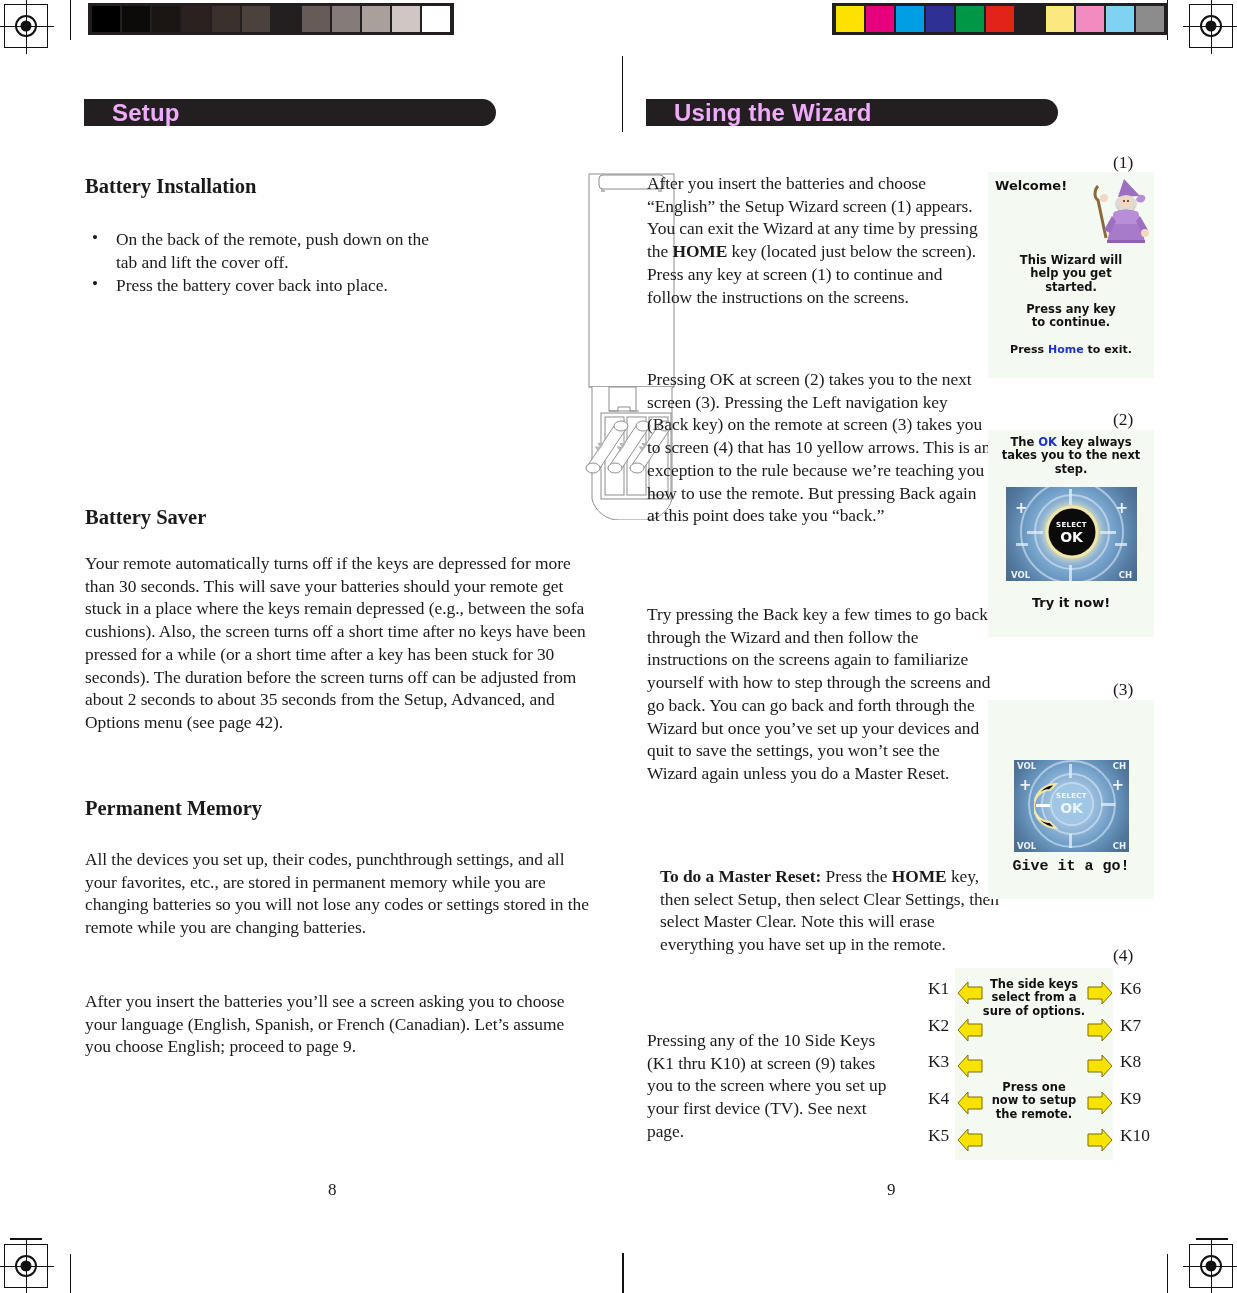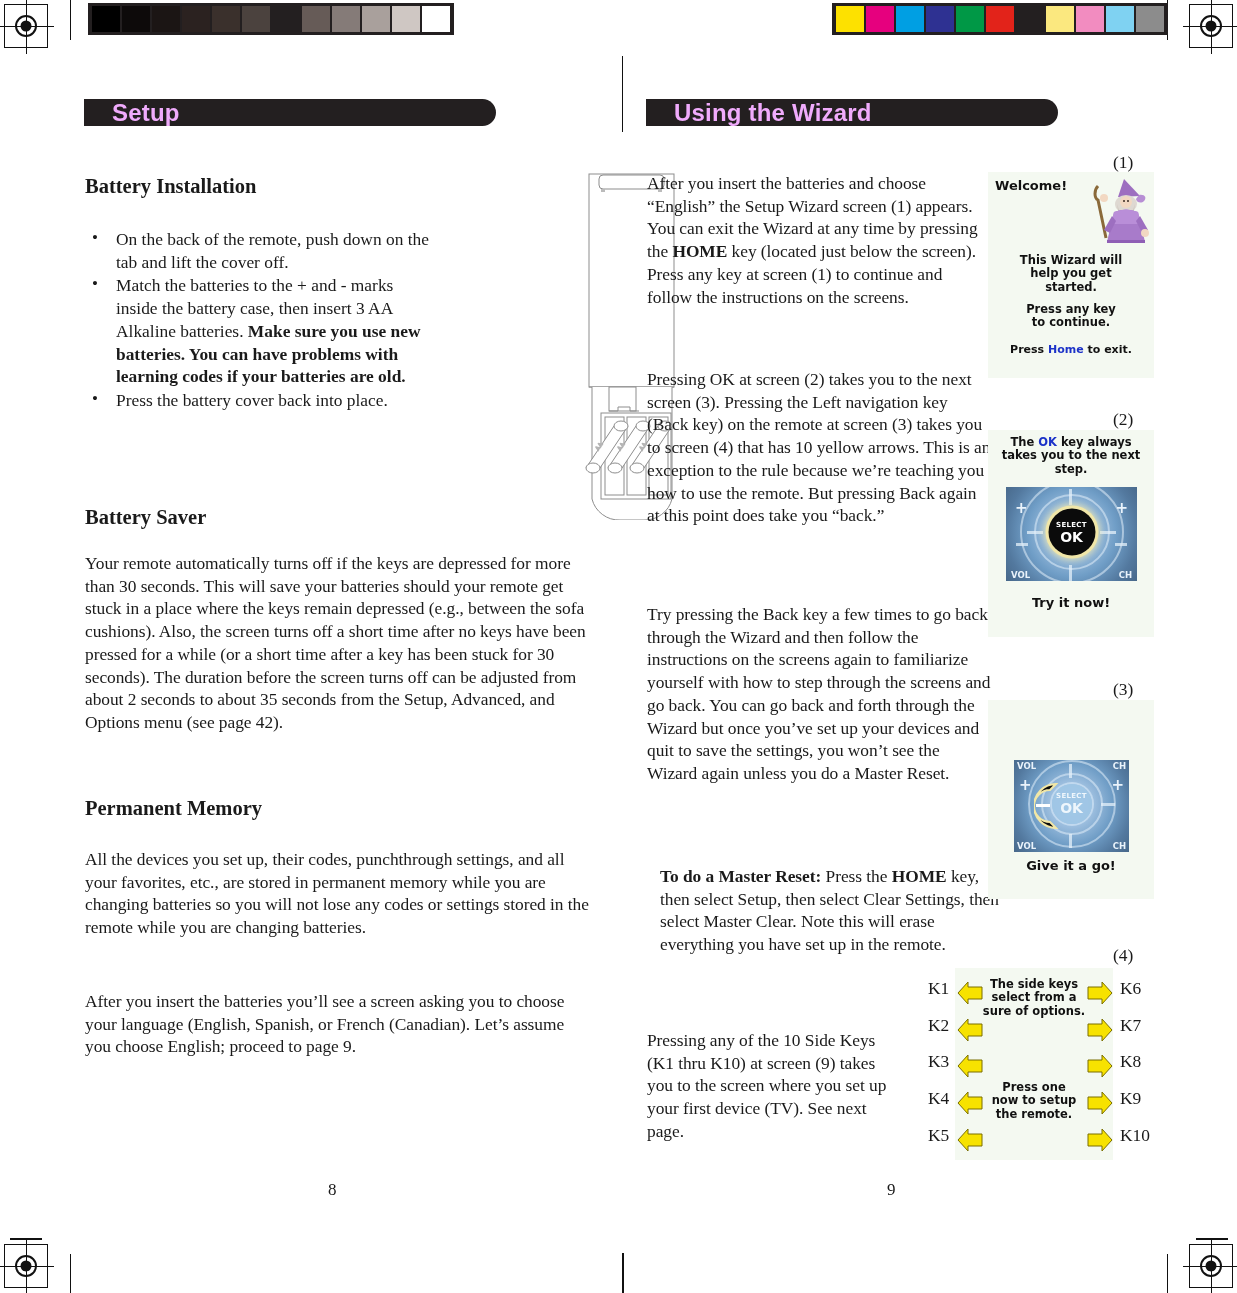--- a/index.html
+++ b/index.html
@@ -173,23 +173,20 @@
 
     <div class="band" style="position:absolute;left:0;top:99px;width:412px;">
       <span>Setup</span>
     </div>
 
     <h2 class="sec" style="position:absolute;left:1px;top:174px;">Battery Installation</h2>
 
     <ul class="blist" style="position:absolute;left:1px;top:228px;width:345px;">
       <li>
         <span>On the back of the remote, push down on the tab and lift the cover off.</span>
-      </li>
-      <li>
-        <span>Match the batteries to the + and - marks inside the battery case, then insert 3 AA Alkaline batteries. </span><b>Make sure you use new batteries. You can have problems with learning codes if your batteries are old.</b>
       </li>
       <li>
         <span>Press the battery cover back into place.</span>
       </li>
     </ul>
 
     <div class="remote">
       <svg width="118" height="352" viewBox="0 0 118 352" fill="none" stroke="#8d8d8d" stroke-width="1">
         <rect x="25" y="6" width="85" height="213" fill="#fff"></rect>
         <path d="M39 7 h57 a4 4 0 0 1 4 4 v6 a4 4 0 0 1 -4 4 h-57 a4 4 0 0 1 -4 -4 v-6 a4 4 0 0 1 4 -4 z" fill="#fff"></path>
@@ -351,21 +348,21 @@
       <svg style="position:absolute;left:20px;top:22px;" width="26" height="48" viewBox="0 0 26 48">
         <path d="M22 2 A22 22 0 0 0 22 46 L16 40 A16 16 0 0 1 16 8 Z" fill="#0a0a0a" stroke="#f2e7a6" stroke-width="2"></path>
       </svg>
       <div class="padcross" style="left:22px;top:44px;width:14px;height:3px;background:#fff;"></div>
       <div class="okbtn" style="width:40px;height:40px;background:rgba(160,198,230,.9);color:#eef6fc;box-shadow:none;">
         <span class="sel">SELECT</span>
         <span class="ok">OK</span>
       </div>
     </div>
 
-    <div class="lcdtxt" style="position:absolute;left:0;right:0;top:158px;font-size:13px;">Give it a go!</div>
+    <div class="lcdtxt" style="position:absolute;left:0;right:0;top:158px;font-size:15px;font-family:Liberation Mono, monospace;">Give it a go!</div>
   </div>
 
   <div class="shotnum" style="left:1113px;top:945px;">(4)</div>
   <div class="shot" style="left:955px;top:968px;width:158px;height:192px;">
     <div class="lcdtxt" style="position:absolute;left:0;right:0;top:10px;white-space:pre;">The side keys
 select from a
 sure of options.</div>
     <div class="lcdtxt" style="position:absolute;left:0;right:0;top:113px;white-space:pre;">Press one
 now to setup
 the remote.</div>

